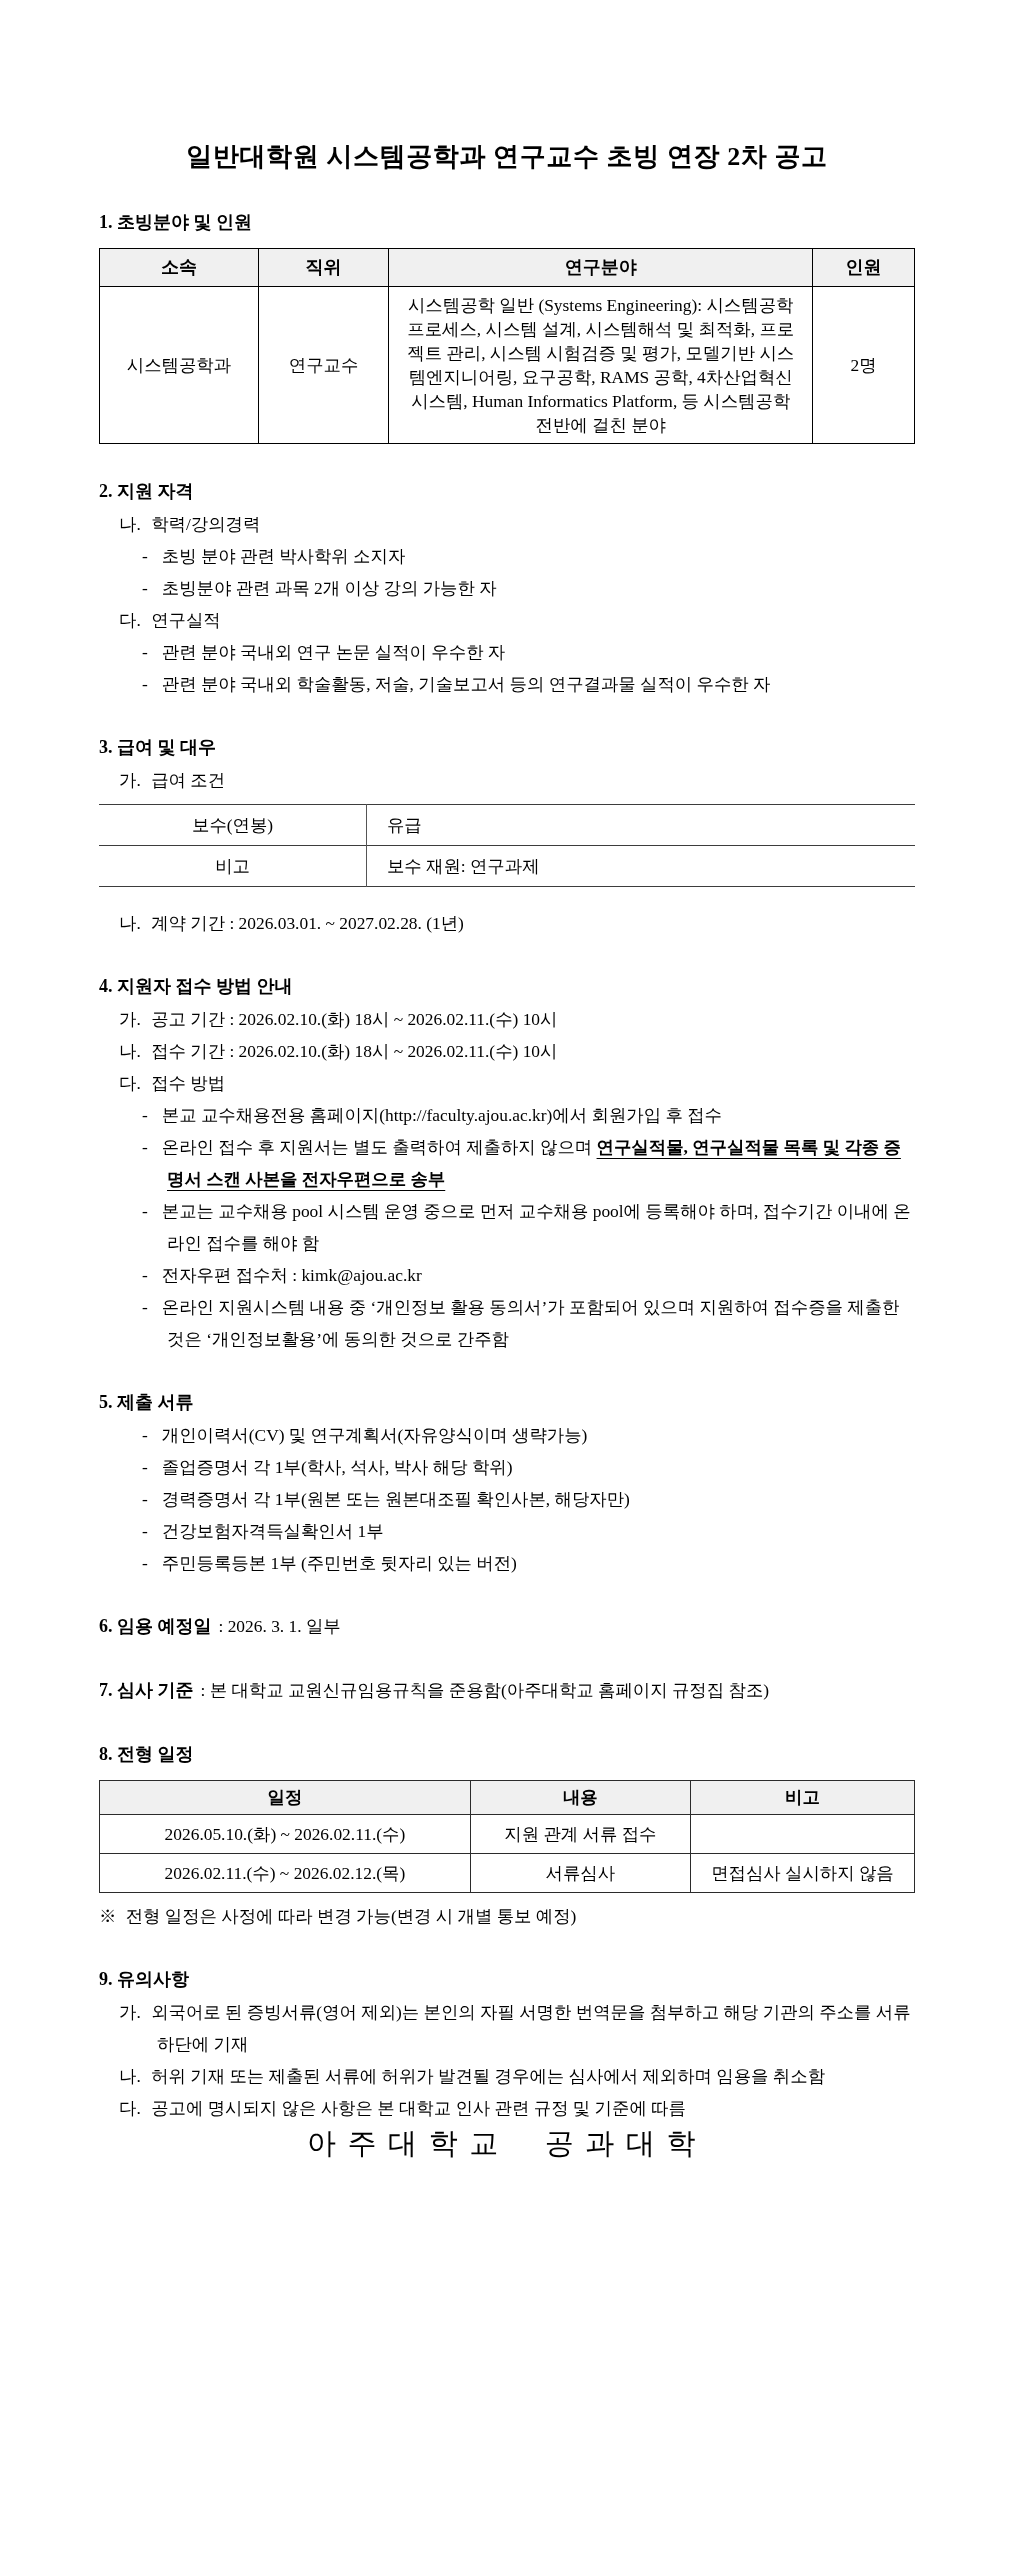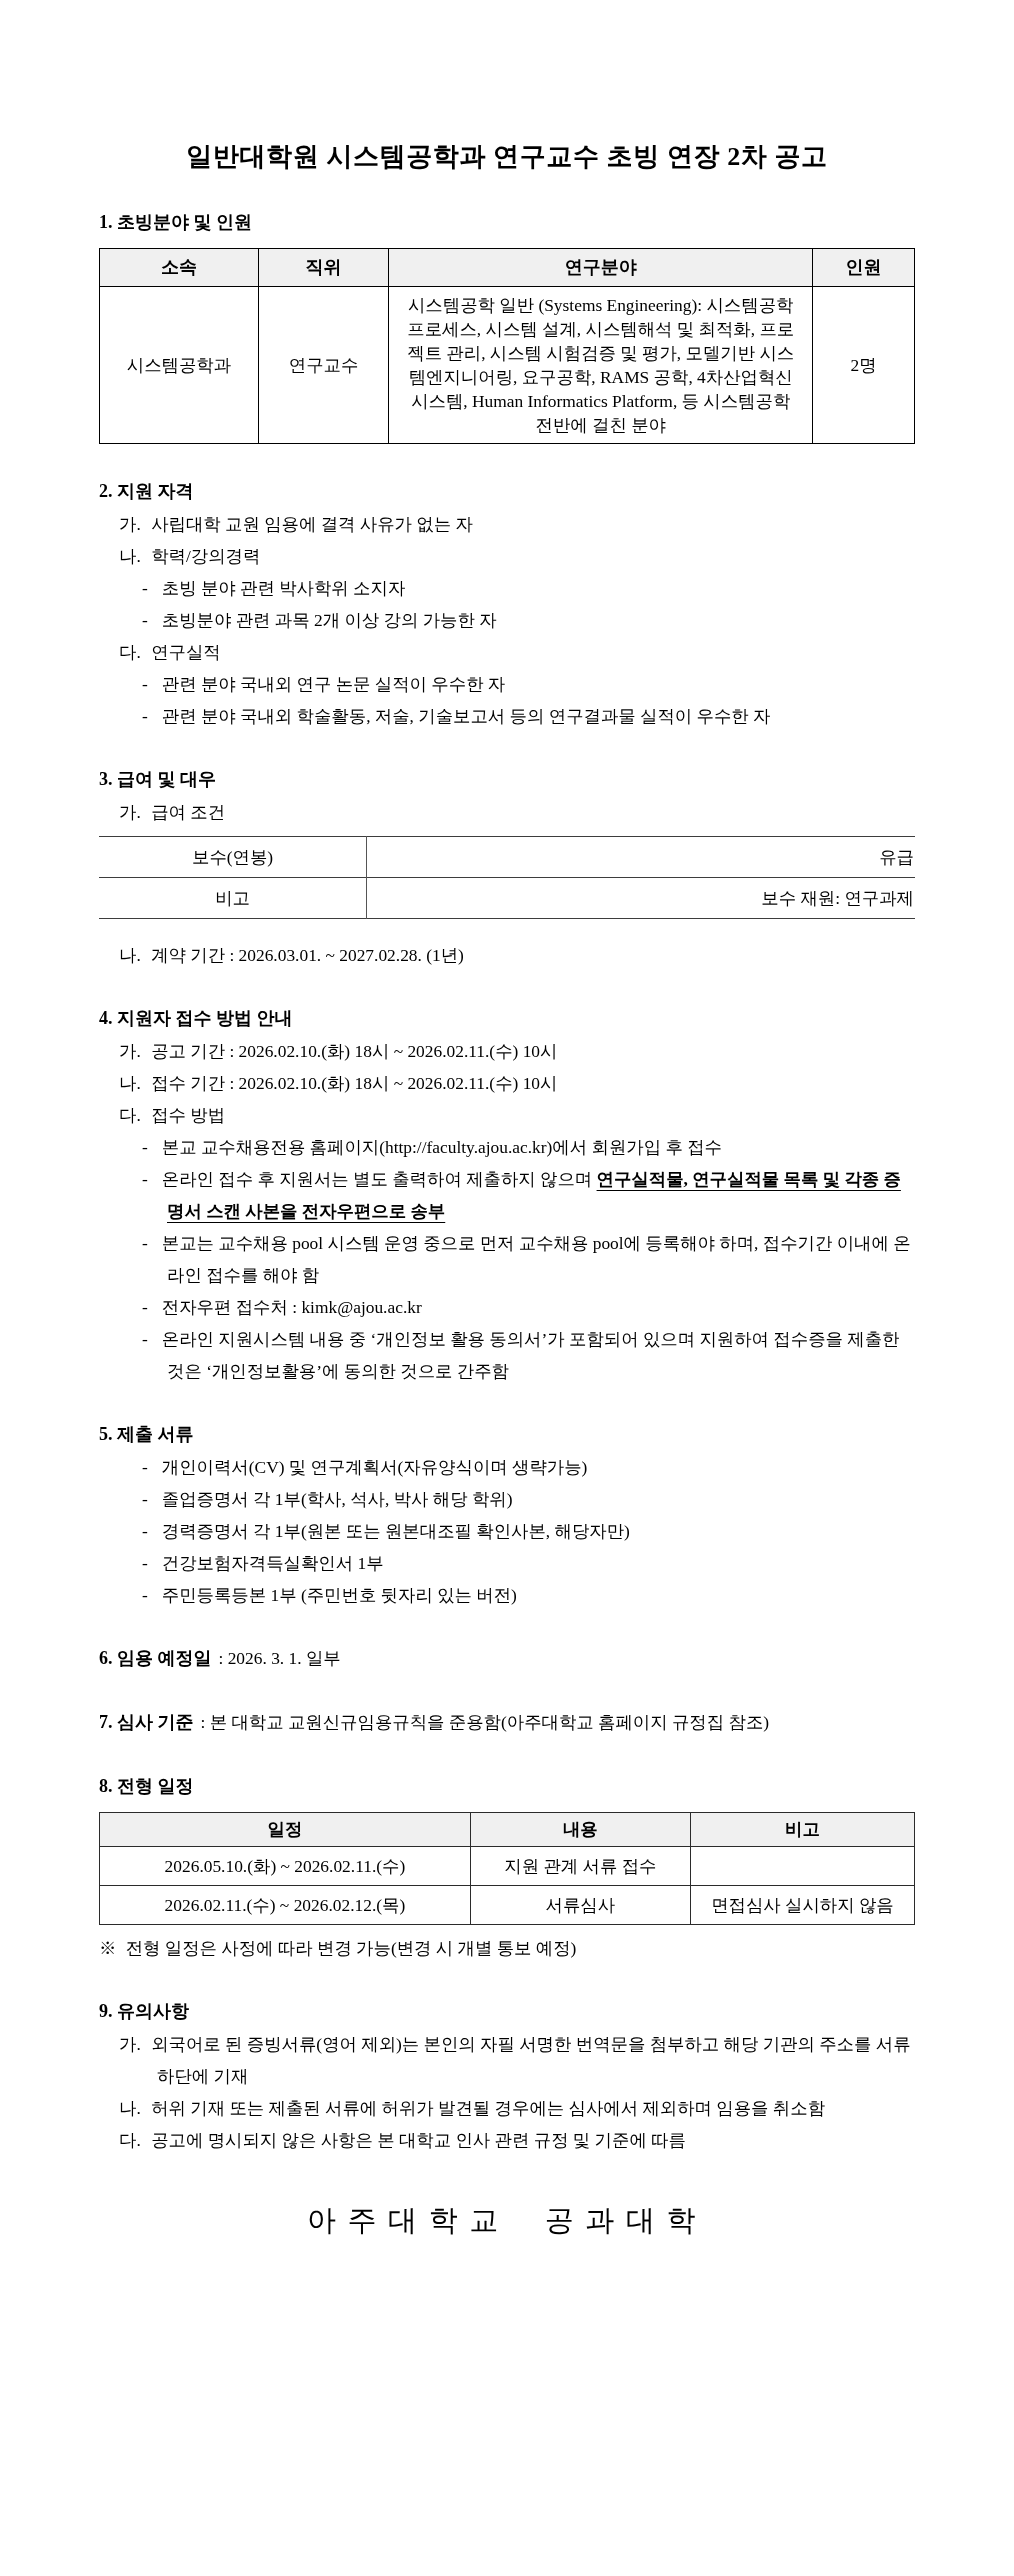--- a/index.html
+++ b/index.html
@@ -88,21 +88,21 @@
     border-top: 1.7px solid #3d3d3d;
     border-bottom: 1.7px solid #3d3d3d;
   }
   .tbl-salary tr + tr { border-top: 1.2px solid #3d3d3d; }
   .tbl-salary td { height: 38px; vertical-align: middle; line-height: 22px; }
   .tbl-salary td.s-lbl {
     width: 32.5%;
     text-align: center;
     border-right: 1.2px solid #555555;
   }
-  .tbl-salary td.s-val { padding-left: 19.7px; text-align: right; }
+  .tbl-salary td.s-val { padding-left: 19.7px; text-align: left; }
   .after-salary { margin-top: 20px; }
 
   
   .tbl-sched {
     width: 100%;
     border-collapse: collapse;
     table-layout: fixed;
     margin-top: 9.3px;
   }
   .tbl-sched th {
@@ -120,21 +120,20 @@
     vertical-align: middle;
     line-height: 22px;
   }
   .col-sch { width: 45.5%; }
   .col-con { width: 27%; }
   .col-note { width: 27.5%; }
   .sched-note { margin-top: 7px; }
   .sched-note .mark { margin-right: 9.3px; }
 
   .doc-footer {
-    margin-top: 45px;
     text-align: center;
     font-size: 29px;
     line-height: 38px;
     font-weight: 400;
     letter-spacing: 11.6px;
     word-spacing: 16px;
   }
 </style>
 </head>
 <body>
@@ -167,23 +166,20 @@
           <td class="field-cell">시스템공학 일반 (Systems Engineering): 시스템공학 프로세스, 시스템 설계, 시스템해석 및 최적화, 프로젝트 관리, 시스템 시험검증 및 평가, 모델기반 시스템엔지니어링, 요구공학, RAMS 공학, 4차산업혁신 시스템, Human Informatics Platform, 등 시스템공학 전반에 걸친 분야</td>
           <td>2명</td>
         </tr>
       </tbody>
     </table>
   </div>
 
   <div class="sec">
     <h2 class="sec-h">2. 지원 자격</h2>
     <div class="lv1">
-      <span class="lbl">가.</span><span>사립대학 교원 임용에 결격 사유가 없는 자</span>
-    </div>
-    <div class="lv1">
       <span class="lbl">나.</span><span>학력/강의경력</span>
     </div>
     <div class="lv2">
       <span class="mark">-</span><span>초빙 분야 관련 박사학위 소지자</span>
     </div>
     <div class="lv2">
       <span class="mark">-</span><span>초빙분야 관련 과목 2개 이상 강의 가능한 자</span>
     </div>
     <div class="lv1">
       <span class="lbl">다.</span><span>연구실적</span>

